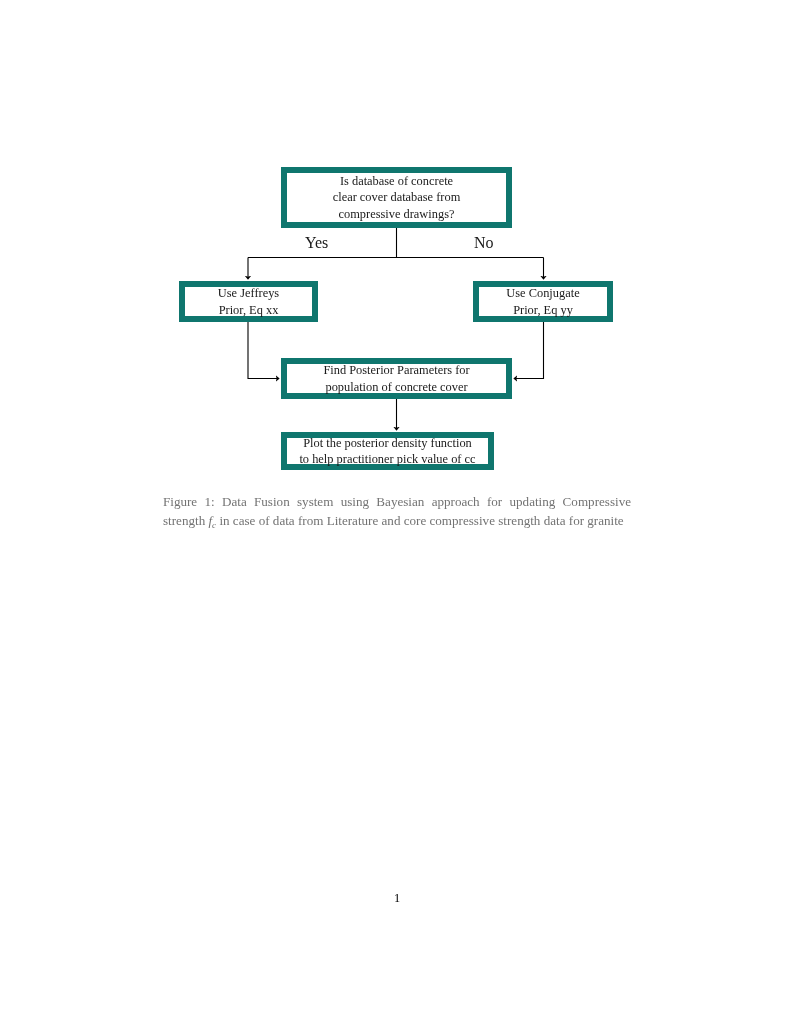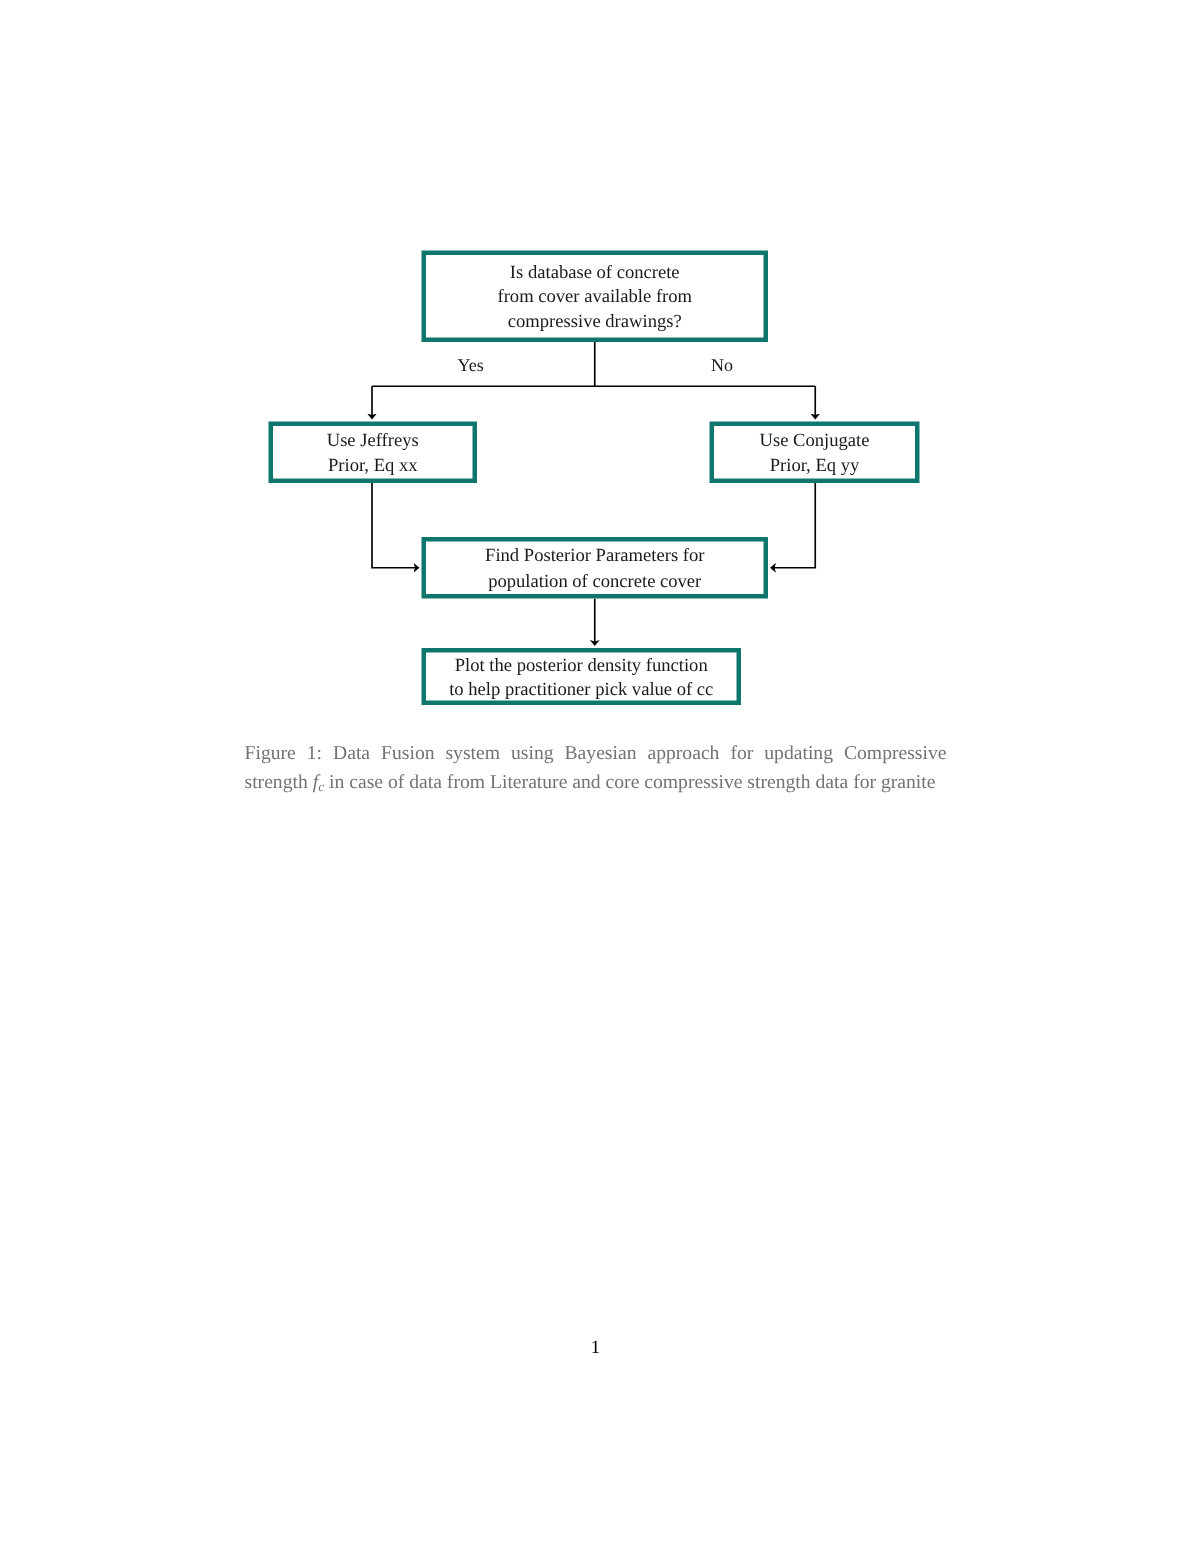--- a/index.html
+++ b/index.html
@@ -22,21 +22,21 @@
     position: absolute;
     left: 0;
     top: 0;
     width: 794px;
     height: 1028px;
   }
 
   .node {
     position: absolute;
     box-sizing: border-box;
-    border: 3px solid #0f766e;
+    border: 6px solid #0f766e;
     background: #ffffff;
     display: flex;
     flex-direction: column;
     align-items: center;
     justify-content: center;
     text-align: center;
     font-family: "Liberation Serif", "DejaVu Serif", serif;
     font-size: 12.4px;
     line-height: 16.5px;
     color: #1a1a1a;
@@ -61,21 +61,21 @@
     width: 231px; height: 41px;
   }
   #node-plot {
     left: 281px;  top: 432px;
     width: 213px; height: 38px;
   }
 
   .edge-label {
     position: absolute;
     font-family: "Liberation Serif", "DejaVu Serif", serif;
-    font-size: 12px;
+    font-size: 16px;
     line-height: 14px;
     color: #1a1a1a;
     white-space: nowrap;
   }
   #label-yes { left: 305px; top: 236px; }
   #label-no  { left: 457px; top: 236px; margin-left: 17px; }
 
   
   #caption {
     position: absolute;
@@ -148,21 +148,21 @@
 
     <g>
       <path d="M396.5,399 L396.5,428" stroke="#000000" stroke-width="1.1" fill="none" marker-end="url(#arrow-down)"></path>
     </g>
   </svg>
 
   <div id="flowchart">
 
     <div class="node" id="node-decision">
       <span class="ln">Is database of concrete</span>
-      <span class="ln">from cover available from</span>
+      <span class="ln">clear cover database from</span>
       <span class="ln">compressive drawings?</span>
     </div>
 
     <div class="edge-label" id="label-yes">Yes</div>
 
     <div class="edge-label" id="label-no">No</div>
 
     <div class="node" id="node-conjugate">
       <span class="ln">Use Conjugate</span>
       <span class="ln">Prior, Eq yy</span>

